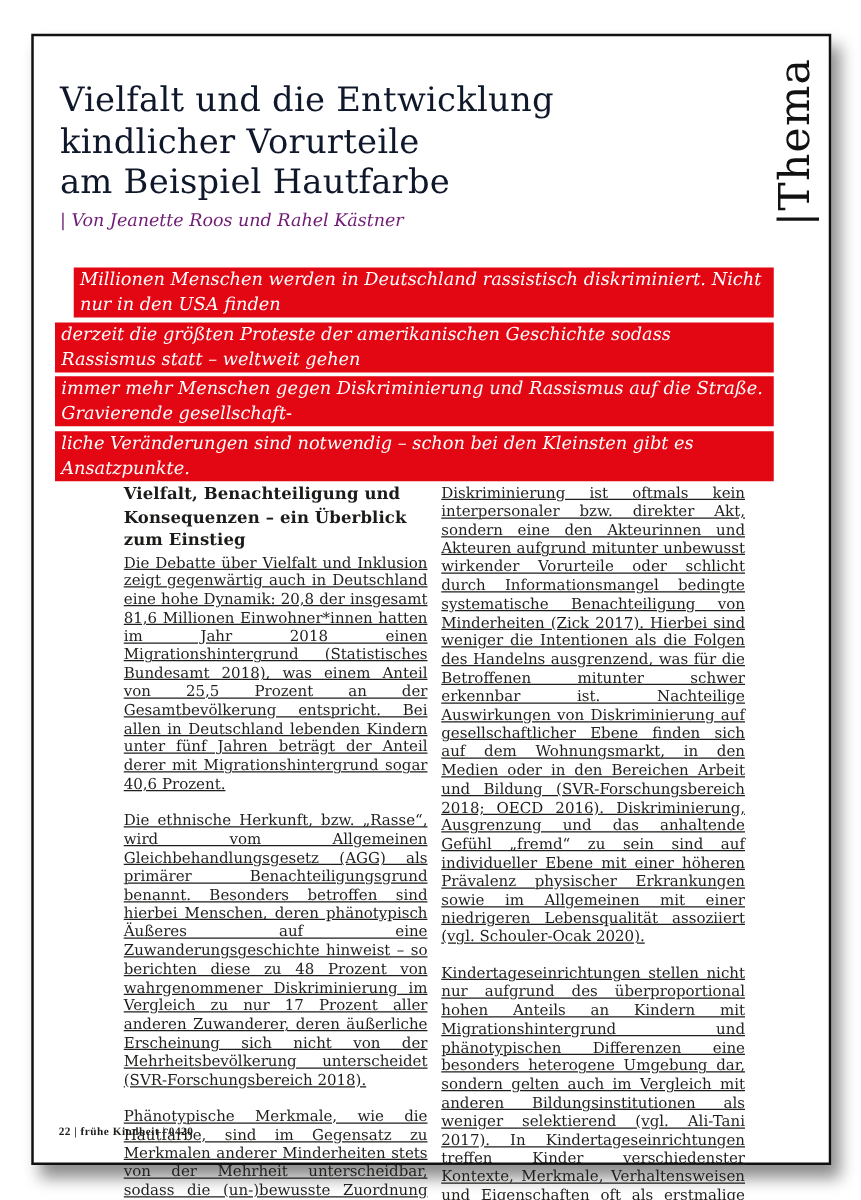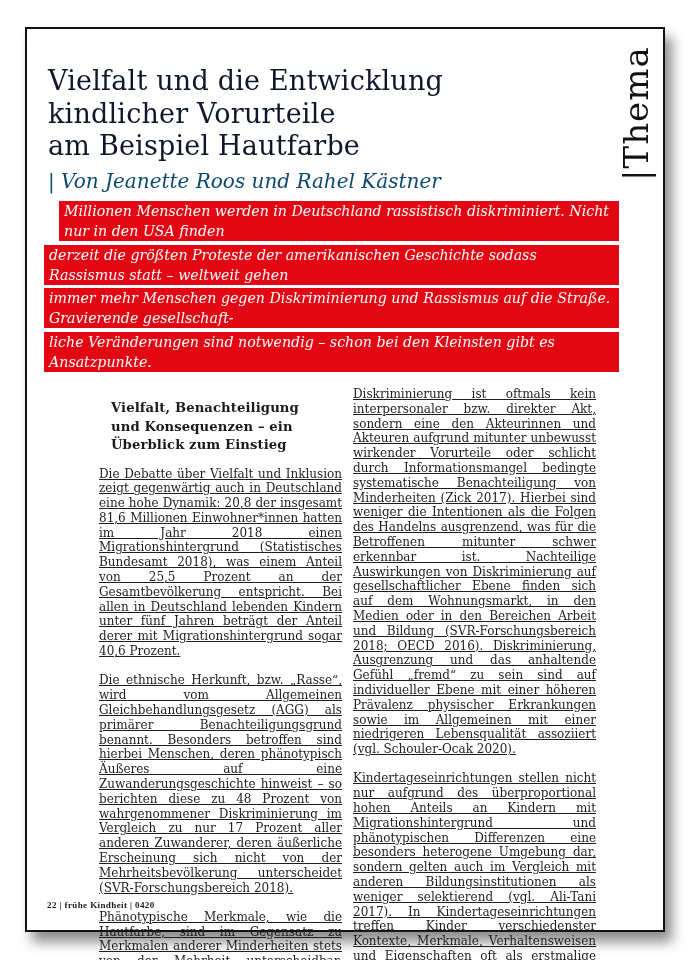--- a/index.html
+++ b/index.html
@@ -9,32 +9,32 @@
          border:2px solid #111111;box-shadow:7px 10px 12px rgba(0,0,0,0.45);}
   
   .thema{position:absolute;top:6px;right:10px;height:146px;
          writing-mode:vertical-rl;transform:rotate(180deg);
          font-size:34px;color:#111;letter-spacing:1px;line-height:1;}
   
   .title{position:absolute;left:21px;top:36px;margin:0;font-weight:400;
          font-size:27px;line-height:32.5px;color:#0f172a;letter-spacing:0.2px;}
   .title span{display:block;}
   
-  .byline{position:absolute;left:21px;top:140px;font-style:italic;font-size:20px;color:#0c4a6e;}
+  .byline{position:absolute;left:21px;top:140px;font-style:italic;font-size:14px;color:#701a75;}
   
-  .lead{position:absolute;left:17px;top:172px;width:575px;}
+  .lead{position:absolute;left:17px;top:185px;width:575px;}
   .lead-line{display:block;margin-bottom:3.6px;}
   .lead-line span{display:inline-block;background:#e30613;color:#ffffff;
                   font-style:italic;font-size:14.2px;line-height:20px;padding:0 5px;}
   .lead-line.indent span{margin-left:15px;}
   
   .cols{position:absolute;left:72px;top:358px;width:497px;display:flex;gap:11px;}
   .col{width:243px;color:#1e1e1c;font-size:12px;line-height:14.8px;
        text-align:justify;hyphens:auto;-webkit-hyphens:auto;}
-  .col h2{margin:12px;font-size:13.2px;line-height:18.5px;color:#1b1b19;
+  .col h2{margin:0;font-size:13.2px;line-height:18.5px;color:#1b1b19;
           text-align:left;letter-spacing:0.1px;}
   .col p{margin:0 0 14.5px 0;text-decoration:underline;}
   .col p:last-child{margin-bottom:0;}
   
   .footer{position:absolute;left:20px;bottom:20px;font-size:9px;font-weight:700;
           color:#1b1b19;letter-spacing:0.4px;font-family:Liberation Serif, serif;}
 </style>
 </head>
 <body>
 

